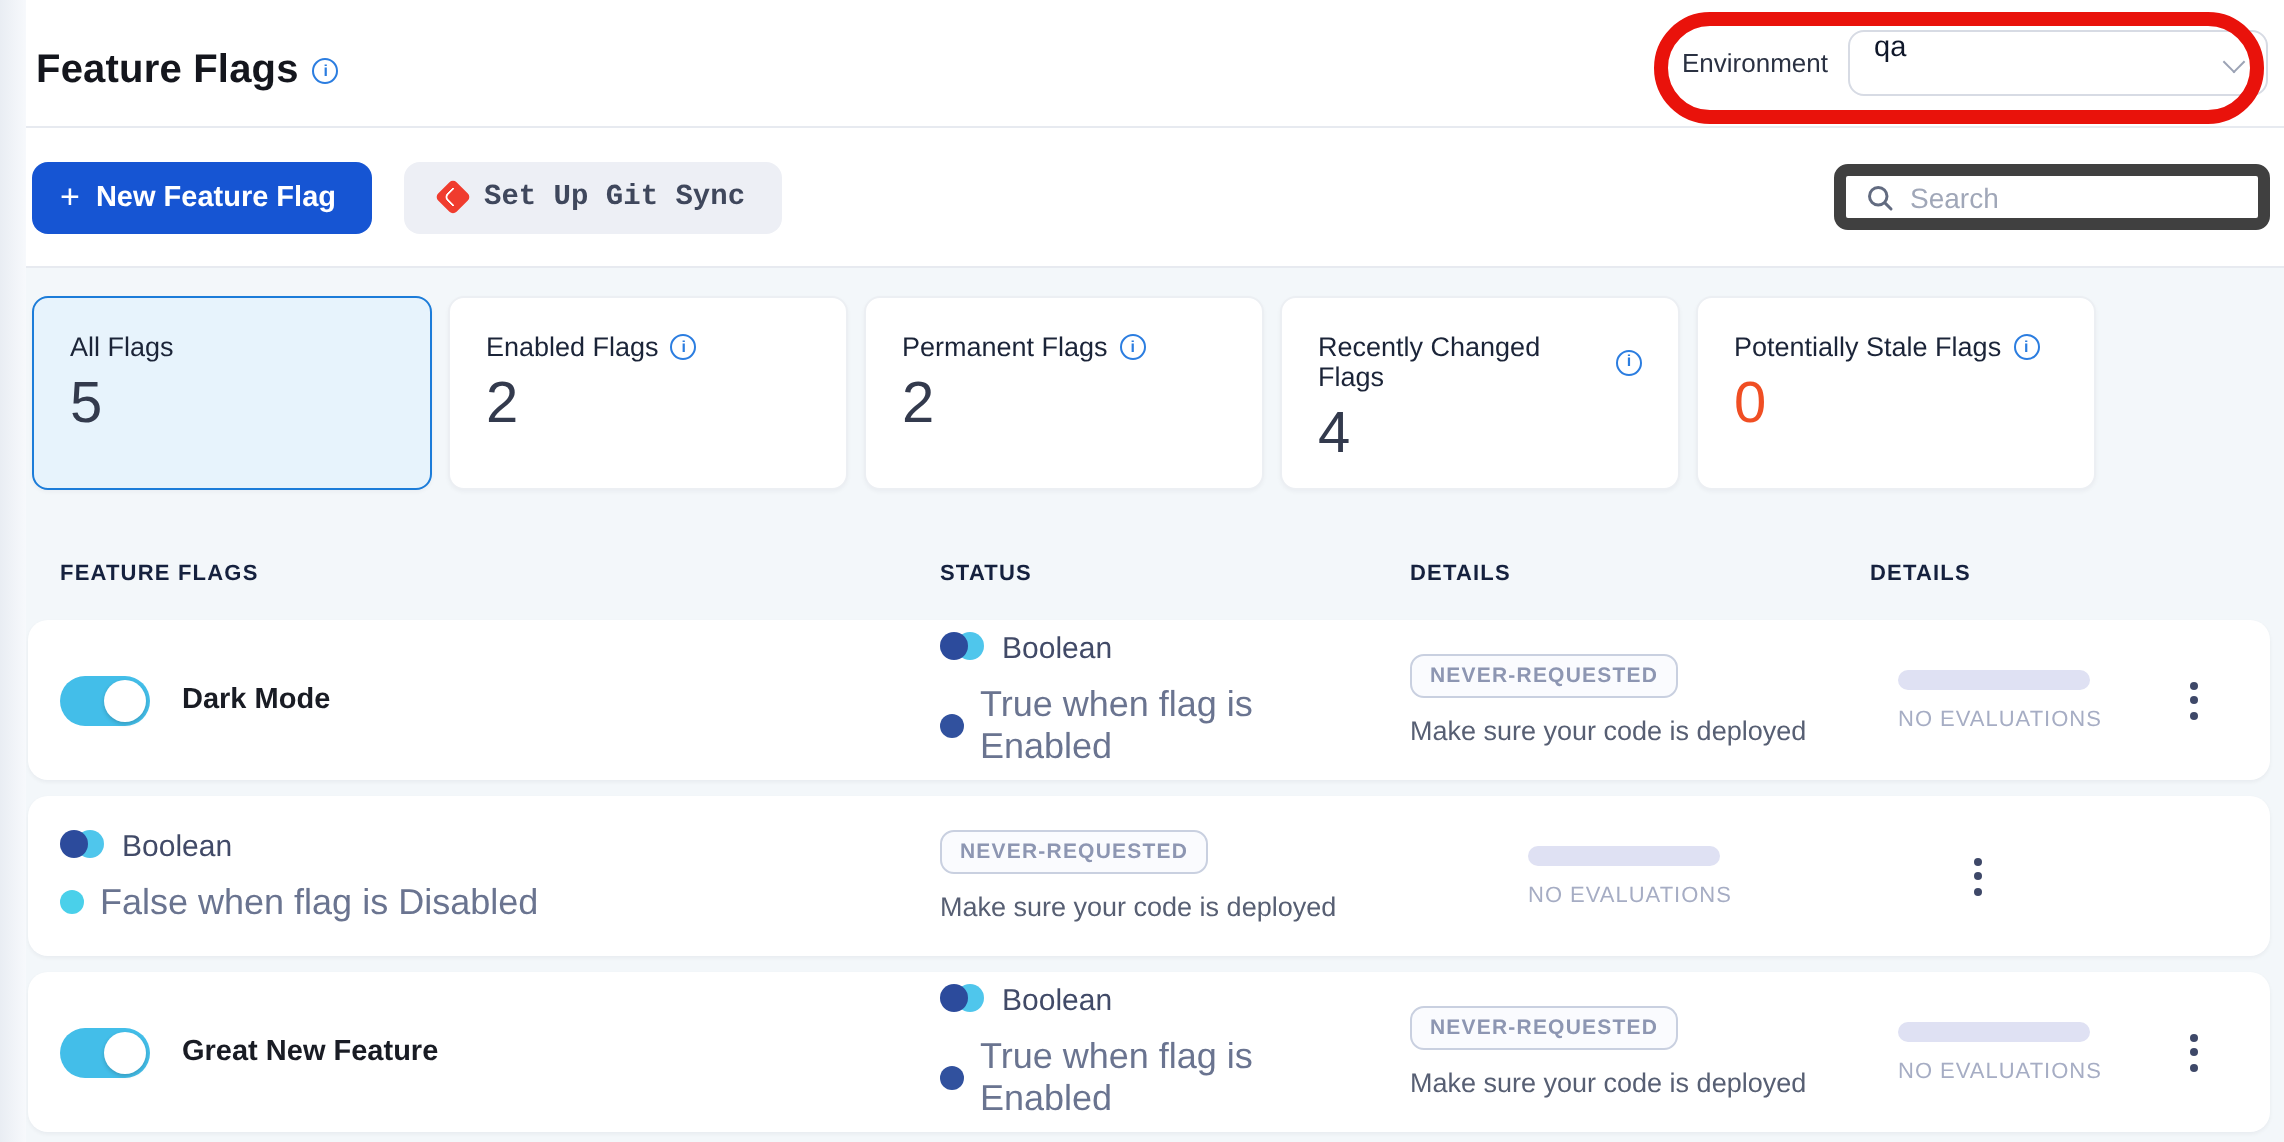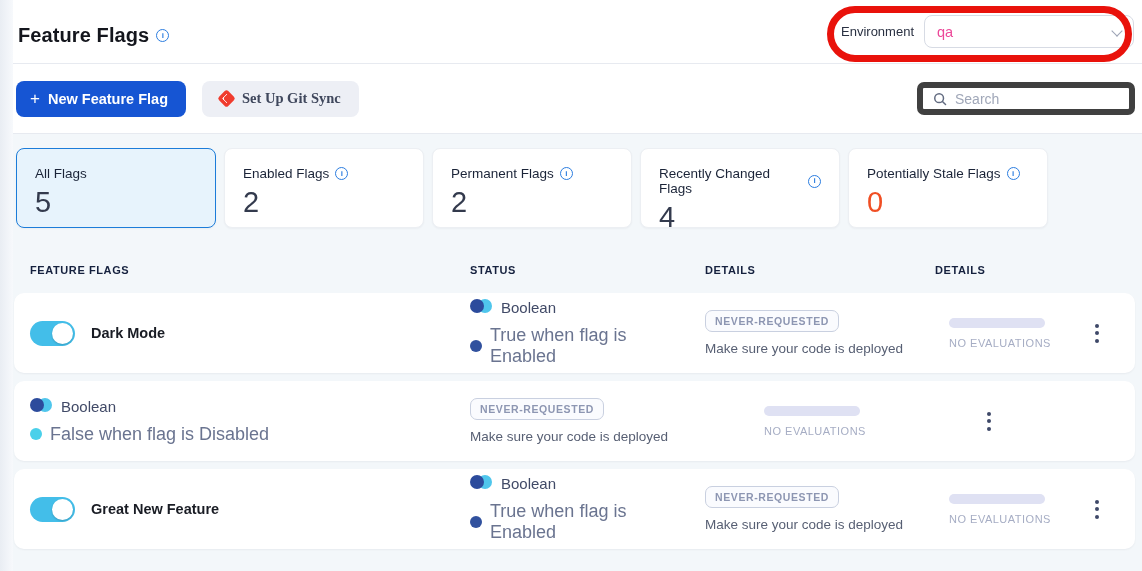--- a/index.html
+++ b/index.html
@@ -12,51 +12,51 @@
   
   .header { position:relative; height:64px; background:#fff; border-bottom:1px solid #E7EAF0; }
   .title-wrap { position:absolute; left:18px; top:24px; display:flex; align-items:center; gap:7px; }
   .page-title { font-size:20px; font-weight:700; color:#14161D; letter-spacing:.1px; }
   .info-icon { width:13px; height:13px; border:1.4px solid #2B7DE0; border-radius:50%;
     color:#2B7DE0; font-size:8px; font-weight:700; display:inline-flex; align-items:center;
     justify-content:center; line-height:1; font-style:normal; flex:0 0 auto; }
   .env-wrap { position:absolute; right:8px; top:15px; display:flex; align-items:center; gap:10px; }
   .env-label { font-size:13px; color:#2A3142; }
   .env-select { width:210px; height:33px; background:#fff; border:1px solid #D7DBE4; border-radius:8px;
-    display:flex; align-items:center; padding:0 12px; font-size:14.5px; color:#ec4899; position:relative; }
+    display:flex; padding:0 12px; font-size:14.5px; color:#0f172a; position:relative; }
   .chev { position:absolute; right:12px; top:11px; width:8px; height:8px;
     border-right:1.8px solid #9CA3B5; border-bottom:1.8px solid #9CA3B5; transform:rotate(45deg); }
   .red-annotation { position:absolute; left:827px; top:6px; width:305px; height:56px;
     border:7px solid #E9120B; border-radius:30px; pointer-events:none; z-index:20; }
 
   
   .toolbar { position:relative; height:70px; background:#fff; border-bottom:1px solid #E7EAF0;
     display:flex; align-items:center; padding:0 7px 0 16px; }
   .btn-primary { height:36px; background:#1655D3; color:#fff; border:none; border-radius:8px;
     font-family:inherit; font-size:14.5px; font-weight:700; padding:0 18px 0 14px;
     display:flex; align-items:center; gap:8px; cursor:pointer; }
   .plus-icon { font-size:17px; font-weight:400; line-height:1; margin-top:-1px; }
   .btn-git { height:36px; background:#EDEFF5; color:#3F475C; border:none; border-radius:8px;
-    font-family:Liberation Serif, serif; font-size:14.5px; font-weight:700; padding:0 18px;
+    font-family:Liberation Mono, monospace; font-size:14.5px; font-weight:700; padding:0 18px;
     display:flex; align-items:center; gap:9px; margin-left:16px; cursor:pointer; }
   .git-icon { width:13px; height:13px; background:#F03C2E; border-radius:2.5px;
     transform:rotate(45deg); position:relative; flex:0 0 auto; }
   .git-icon::after { content:""; position:absolute; left:3px; top:3px; width:6px; height:6px;
     border-left:1.6px solid #fff; border-bottom:1.6px solid #fff; border-radius:0 0 0 3px; }
   .search-wrap { margin-left:auto; width:218px; height:33px; border:6px solid #404040; border-radius:7px;
     display:flex; align-items:center; padding:0 10px; gap:8px; background:#fff; }
   .search-icon { width:14px; height:14px; flex:0 0 auto; }
   .search-input { border:none; outline:none; flex:1; font-family:inherit; font-size:14px; color:#333; min-width:0; }
   .search-input::placeholder { color:#A0A7B8; }
 
   
   .content { height:437px; background:#F3F7FA; padding:14px 0 0 16px; position:relative; }
 
   .stats-row { display:flex; gap:8px; }
-  .stat-card { width:200px; height:80px; background:#fff; border:1px solid #ECEFF3; border-radius:8px;
+  .stat-card { width:200px; height:97px; background:#fff; border:1px solid #ECEFF3; border-radius:8px;
     padding:17px 18px; box-shadow:0 1px 2px rgba(16,24,40,.04); }
   .stat-card.selected { background:#E7F3FC; border:1.5px solid #1C7CD9; }
   .stat-label-row { display:flex; align-items:center; gap:6px; }
   .stat-label { font-size:13.5px; color:#1B2438; }
   .stat-value { font-size:29px; font-weight:500; color:#333A4D; margin-top:7px; line-height:1; }
   .stat-value.orange { color:#F04E23; }
 
   .grid-cols { display:grid; grid-template-columns:440px 235px 230px 140px 1fr; }
   .table-header { height:65px; align-items:center; padding-top:18px; }
   .th { font-size:11px; font-weight:700; letter-spacing:.6px; color:#15213E; padding-left:16px; }

